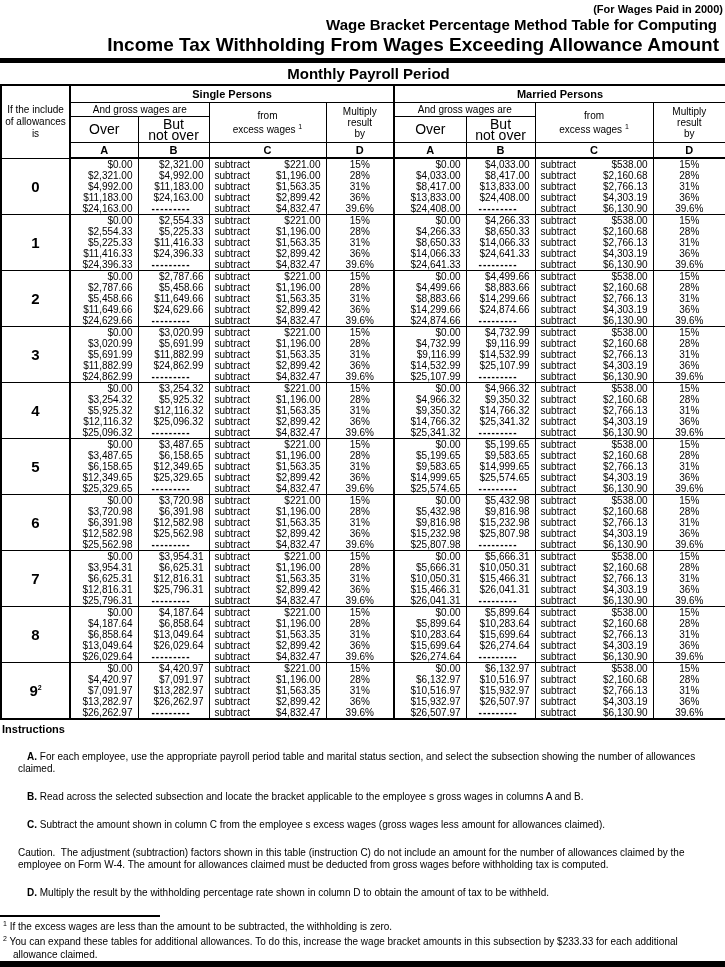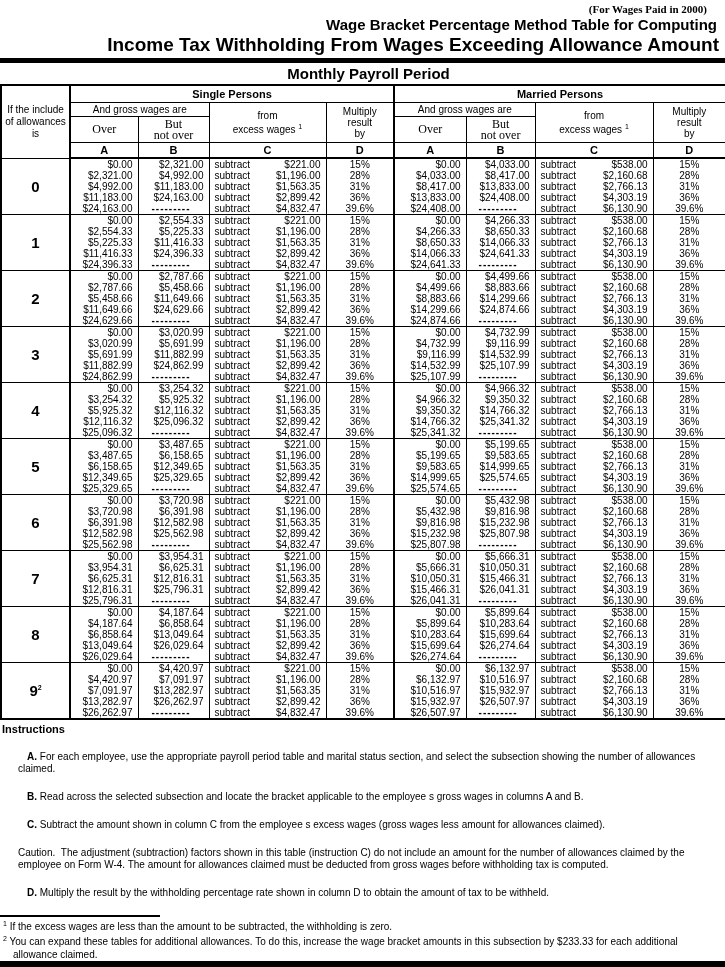--- a/index.html
+++ b/index.html
@@ -2,36 +2,36 @@
 <html><head>
 <meta charset="utf-8">
 <style>
   html,body { margin:0; padding:0; }
   body {
     width:725px; height:967px; position:relative; overflow:hidden;
     background:#fff; color:#000;
     font-family:"Liberation Sans", sans-serif;
     box-sizing:border-box;
   }
-  .top-note { text-align:right; font-weight:bold; font-size:11px; padding:3px 18px 0 0;font-family:Liberation Serif, serif; }
+  .top-note { text-align:right; font-weight:bold; font-size:11px; padding:3px 2px 0 0; }
   .title1 { text-align:right; font-weight:bold; font-size:15px; padding:1px 8px 0 0;margin-left:36px; }
   .title2 { text-align:right; font-weight:bold; font-size:19px; padding:1px 6px 2px 12px; }
   .rule { height:5px; background:#000; }
   .period { text-align:center; font-weight:bold; font-size:15px; padding:2px 0 2px 12px; }
 
   table.t { border-collapse:collapse; width:725px; table-layout:fixed; border:2px solid #000; }
   .t th, .t td { border:1px solid #000; padding:0; margin:0; }
   .grp-l { border-left:2px solid #000 !important; }
   .grp-r { border-right:2px solid #000 !important; }
 
   .allow-h { font-weight:normal; font-size:10px; vertical-align:middle; text-align:center; padding:0 8px; line-height:12px; }
   th.sec { font-weight:bold; font-size:11px; height:16px; vertical-align:middle; text-align:center; }
   th.gw  { font-weight:normal; font-size:10px; height:13px; vertical-align:middle; text-align:center; }
   th.ex, th.mult { font-weight:normal; font-size:10px; vertical-align:middle; text-align:center; line-height:11px; }
-  th.ovr { font-weight:normal; font-size:12px; height:25px; vertical-align:middle; line-height:11px;font-family:Liberation Serif, serif; }
+  th.ovr { font-weight:normal; font-size:14px; height:25px; vertical-align:middle; line-height:11px; }
   tr.hr4 th { font-weight:bold; font-size:11px; height:14px; vertical-align:middle; text-align:center; border-bottom:2px solid #000; }
   sup { font-size:7px; }
 
   tbody td { border-top:2px solid #000; vertical-align:top; padding:5px 0 4px 0; }
   td.allow { text-align:center; vertical-align:middle; font-size:15px; font-weight:bold; }
   .ln { height:11px; line-height:11px; font-size:10px; white-space:nowrap; }
   td.num { text-align:right; }
   td.num .ln { padding-right:5px; }
   .ln.dash { font-weight:bold; text-align:center; letter-spacing:1px; padding-right:14px; }
   td.subcell .ln { display:flex; justify-content:space-between; padding:0 5px 0 5px; }

